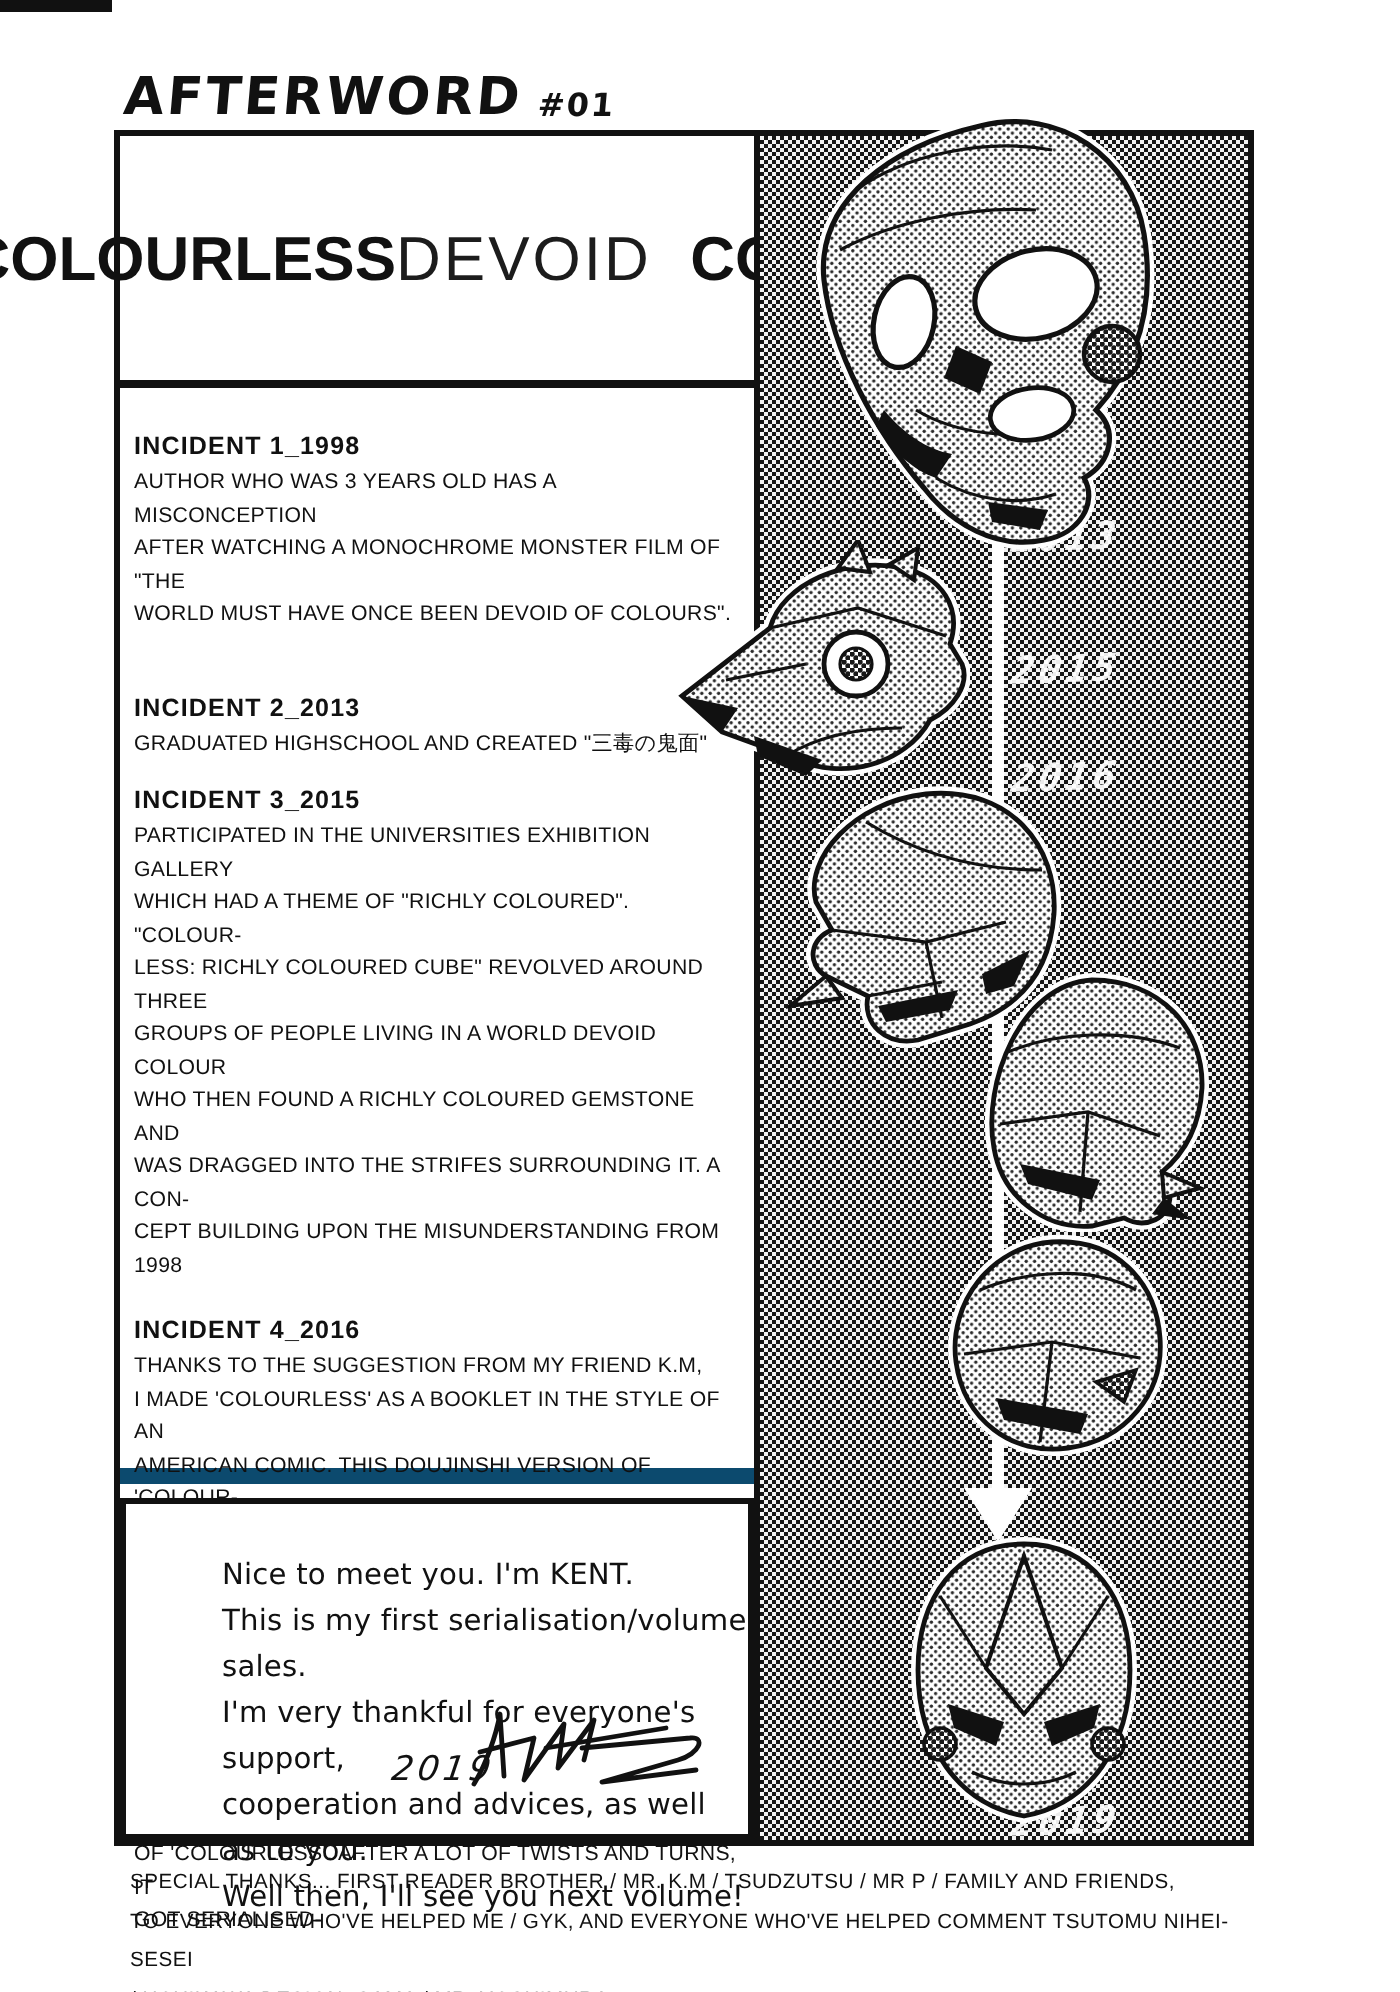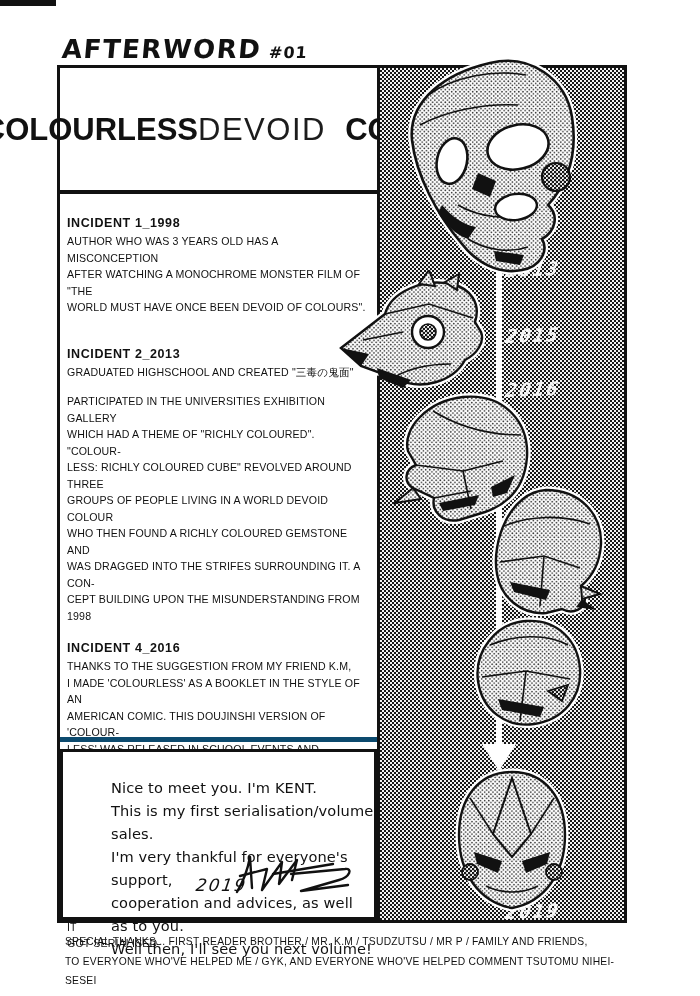--- a/index.html
+++ b/index.html
@@ -21,21 +21,21 @@
   
   .main-box{position:absolute;left:57px;top:65px;width:564px;height:852px;
     border:3px solid #111;background:#fff;}
   
   .heading{position:absolute;left:0;top:0;width:317px;height:122px;border-bottom:4px solid #111;
     display:flex;align-items:center;justify-content:center;background:#fff;}
   .heading .h-line{font-size:31px;line-height:41px;letter-spacing:.5px;white-space:nowrap;}
   .heading .thin{font-weight:400;letter-spacing:1.5px;color:#1c1c1c;}
   .heading .bold{font-weight:800;letter-spacing:0px;}
   
-  .incidents{position:absolute;left:0;top:126px;width:317px;height:548px;border-bottom:5px solid #0c4a6e;
+  .incidents{position:absolute;left:0;top:126px;width:317px;height:548px;border-bottom:8px solid #0c4a6e;
     padding:22px 6px 0 7px;box-sizing:border-box;background:#fff;}
   .incident .i-title{font-size:12.5px;font-weight:700;letter-spacing:.6px;margin-bottom:3px;}
   .incident .i-body{font-size:10.6px;line-height:16.5px;letter-spacing:.15px;}
   .incident .i-note{font-size:9.6px;line-height:15px;letter-spacing:.1px;}
   
   .message-box{position:absolute;left:0;top:681px;width:311px;height:165px;border:3px solid #111;
     background:#fff;box-sizing:content-box;}
   .message-text{position:absolute;left:32px;top:24px;font-size:14.6px;line-height:23px;
     letter-spacing:.1px;font-family:"DejaVu Sans", sans-serif;margin-left:16px;}
   .sig-year{position:absolute;left:133px;top:123px;font-size:17px;font-style:italic;
@@ -101,20 +101,21 @@
       <div class="i-title">INCIDENT 1_1998</div>
       <div class="i-body pre">AUTHOR WHO WAS 3 YEARS OLD HAS A MISCONCEPTION
 AFTER WATCHING A MONOCHROME MONSTER FILM OF "THE
 WORLD MUST HAVE ONCE BEEN DEVOID OF COLOURS".</div>
     </div>
     <div class="incident" style="margin-top:31px">
       <div class="i-title">INCIDENT 2_2013</div>
       <div class="i-body pre">GRADUATED HIGHSCHOOL AND CREATED "三毒の鬼面"</div>
     </div>
     <div class="incident" style="margin-top:13px">
+      <div class="i-title">INCIDENT 3_2015</div>
       <div class="i-body pre">PARTICIPATED IN THE UNIVERSITIES EXHIBITION GALLERY
 WHICH HAD A THEME OF "RICHLY COLOURED". "COLOUR-
 LESS: RICHLY COLOURED CUBE" REVOLVED AROUND THREE
 GROUPS OF PEOPLE LIVING IN A WORLD DEVOID COLOUR
 WHO THEN FOUND A RICHLY COLOURED GEMSTONE AND
 WAS DRAGGED INTO THE STRIFES SURROUNDING IT. A CON-
 CEPT BUILDING UPON THE MISUNDERSTANDING FROM 1998</div>
     </div>
     <div class="incident" style="margin-top:17px">
       <div class="i-title">INCIDENT 4_2016</div>

